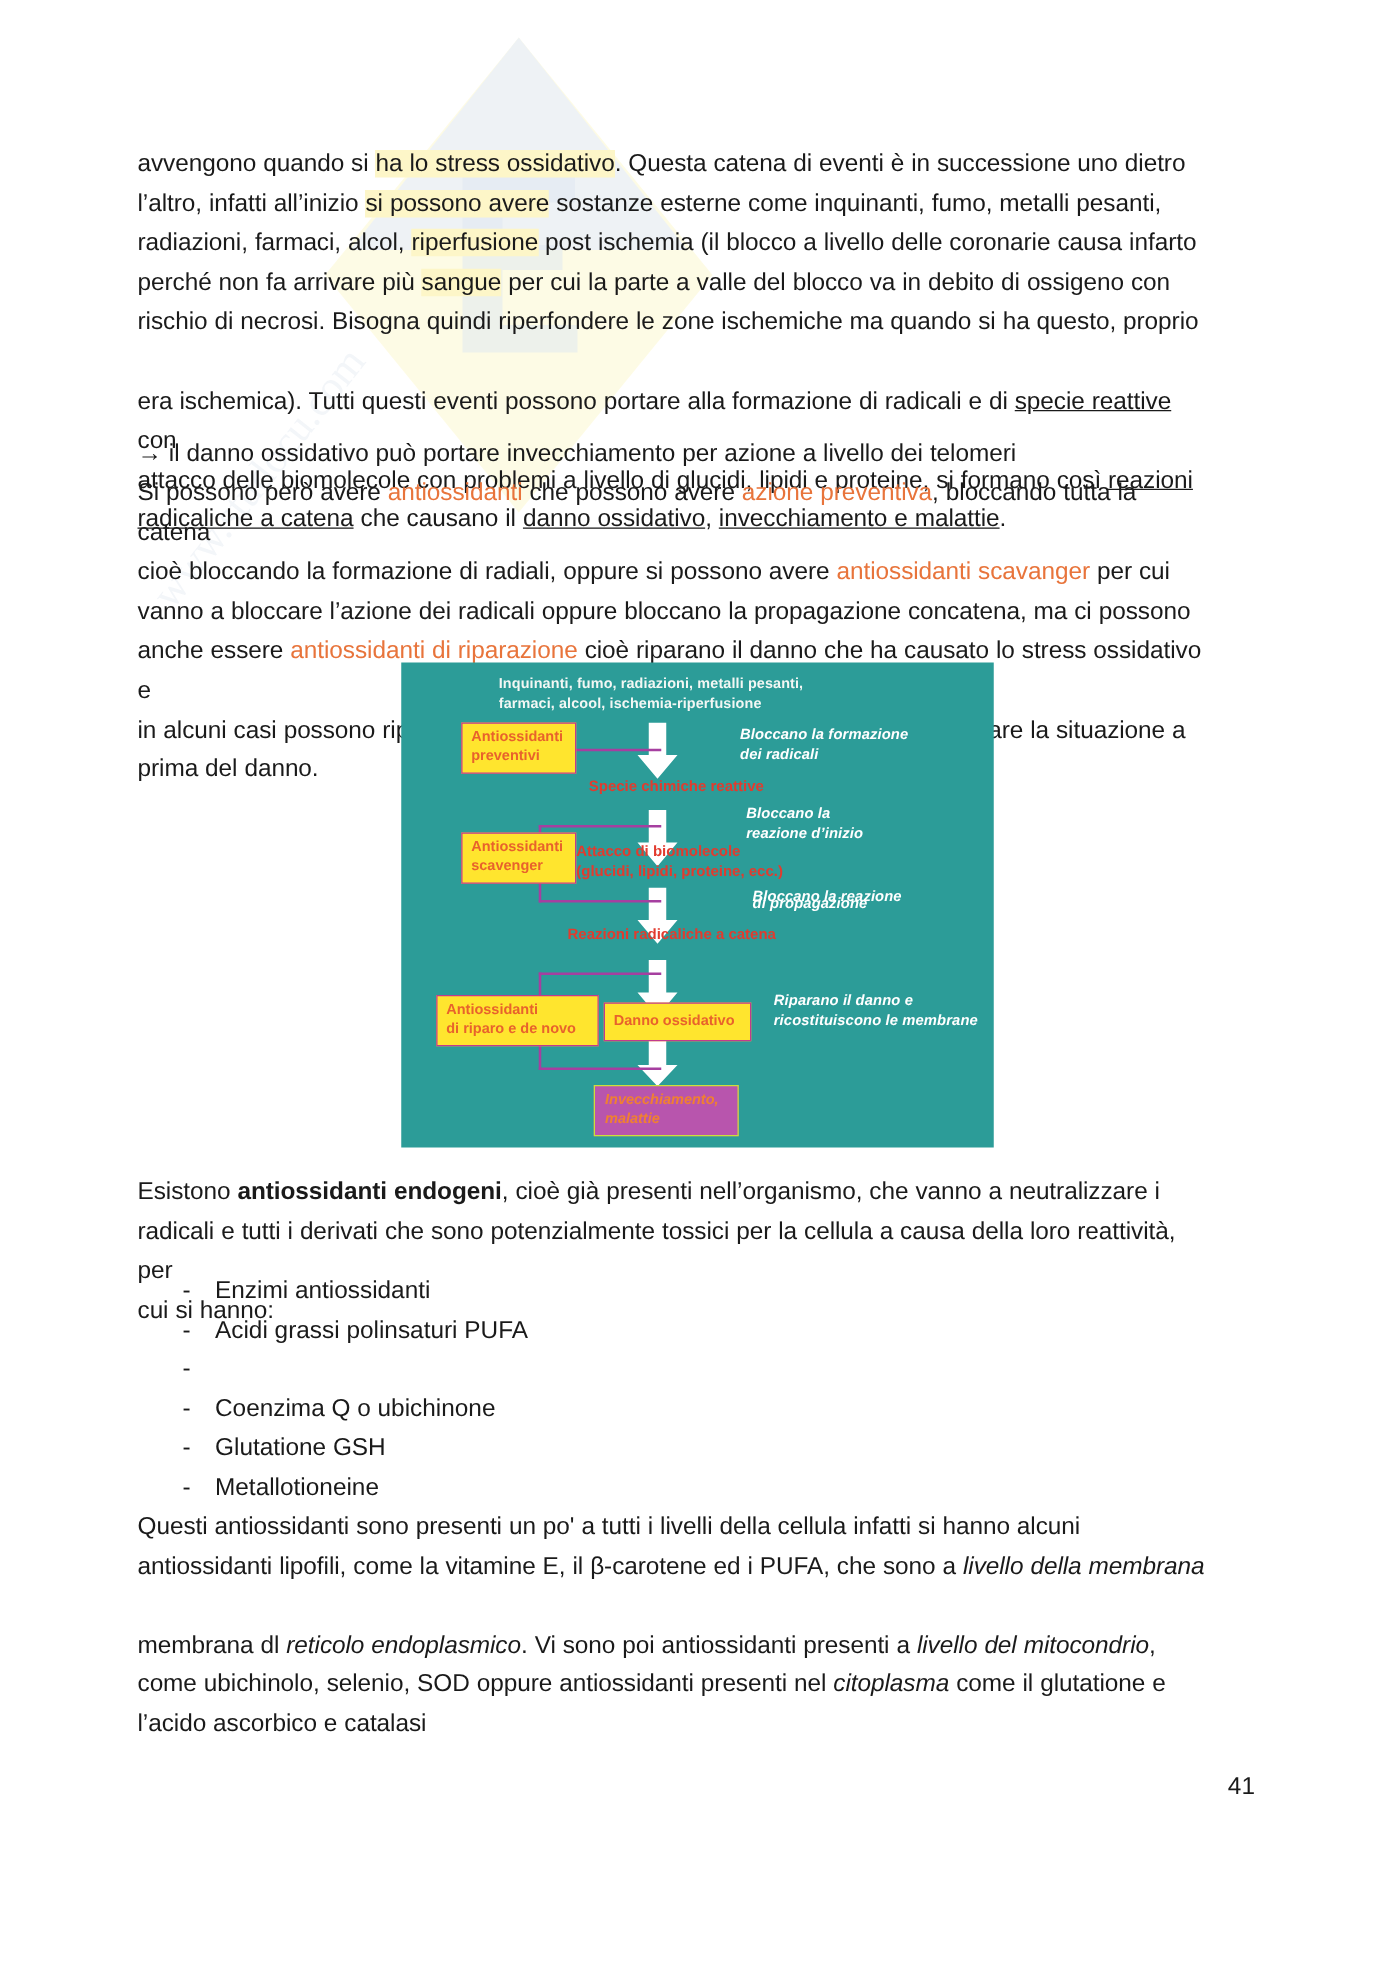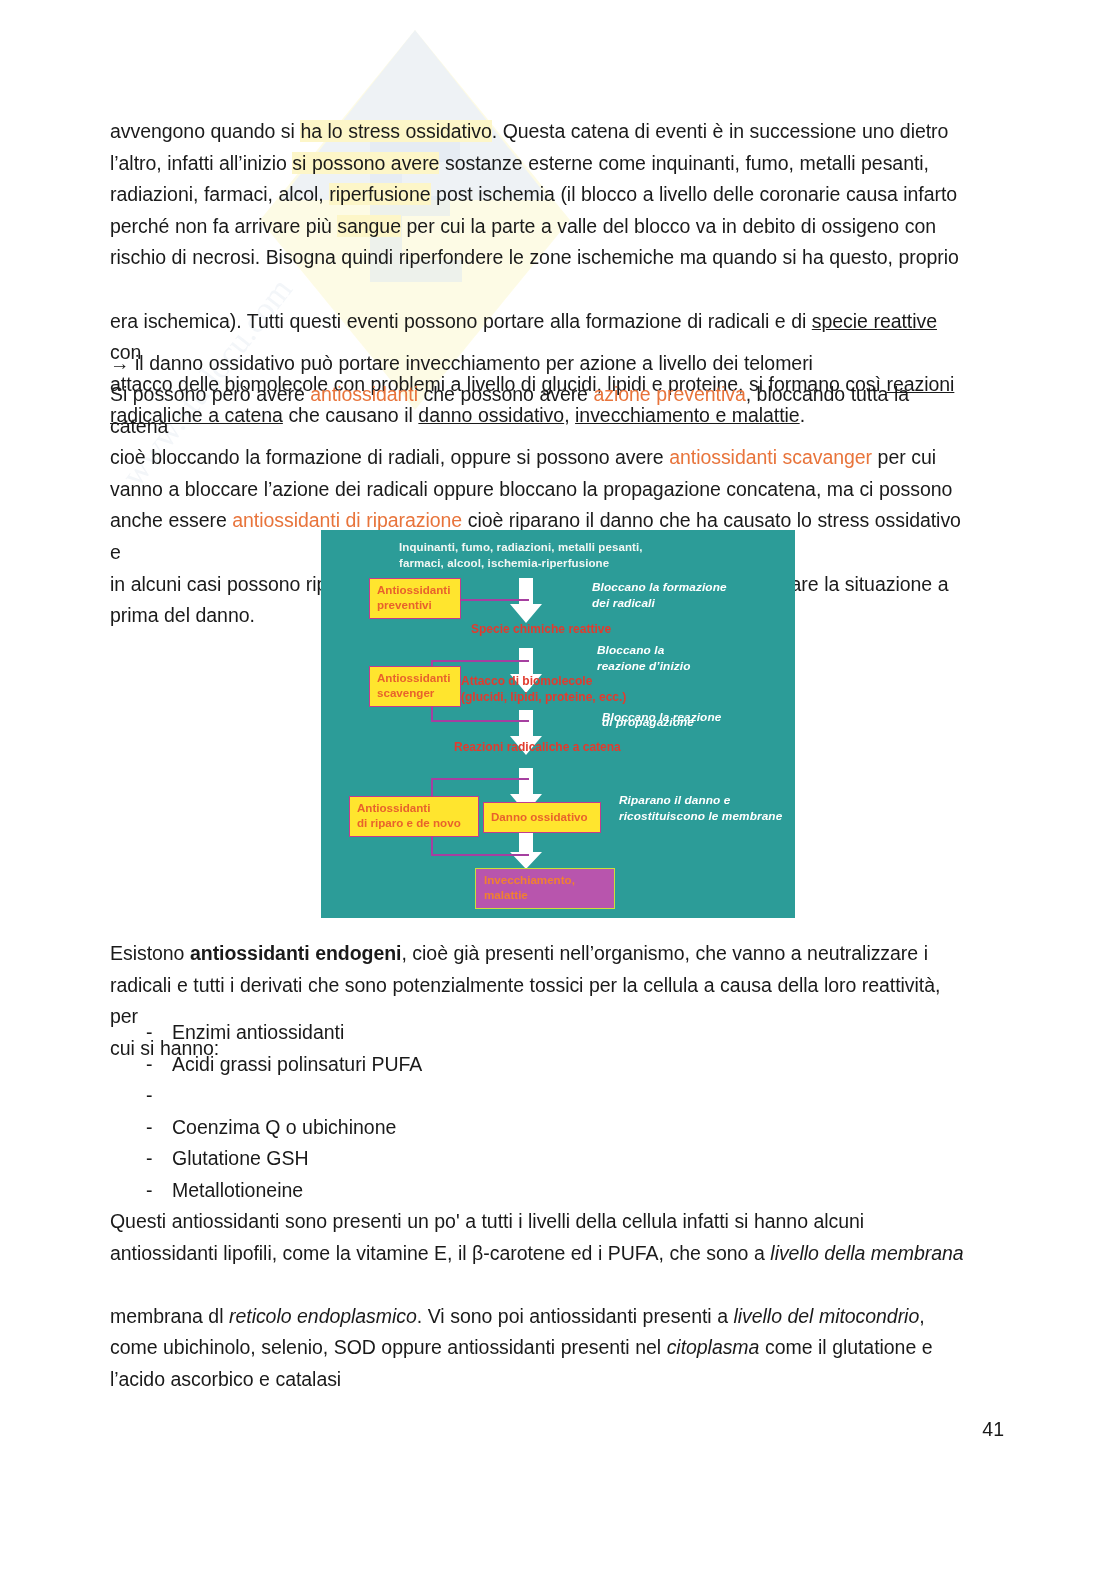--- a/index.html
+++ b/index.html
@@ -231,21 +231,21 @@
     <div class="connector" style="left:110px; top:300px; height:26px; border-left-width:2px;"></div>
 
     <div class="ybox" style="left:48px; top:48px; width:92px;"><span>Antiossidanti</span><br><span>preventivi</span></div>
 
     <div class="ybox" style="left:48px; top:136px; width:92px;"><span>Antiossidanti</span><br><span>scavenger</span></div>
 
     <div class="ybox" style="left:28px; top:266px; width:130px;"><span>Antiossidanti</span><br><span>di riparo e de novo</span></div>
 
     <div class="ybox" style="left:162px; top:272px; width:118px; padding-top:7px; padding-bottom:7px;"><span>Danno ossidativo</span></div>
 
-    <div class="pbox" style="left:154px; top:338px; width:140px;"><span>Invecchiamento,</span><br><span>malattie</span></div>
+    <div class="pbox" style="left:154px; top:338px; width:116px;font-style:italic;"><span>Invecchiamento,</span><br><span>malattie</span></div>
 
     <div class="dtext d-red" style="left:150px; top:92px;">Specie chimiche reattive</div>
     <div class="dtext d-red" style="left:140px; top:144px;">Attacco di biomolecole</div>
     <div class="dtext d-red" style="left:140px; top:160px;">(glucidi, lipidi, proteine, ecc.)</div>
     <div class="dtext d-red" style="left:133px; top:210px;">Reazioni radicaliche a catena</div>
 
     <div class="dtext d-white-i" style="left:271px; top:50px;">Bloccano la formazione</div>
     <div class="dtext d-white-i" style="left:271px; top:66px;">dei radicali</div>
 
     <div class="dtext d-white-i" style="left:276px; top:113px;">Bloccano la</div>

